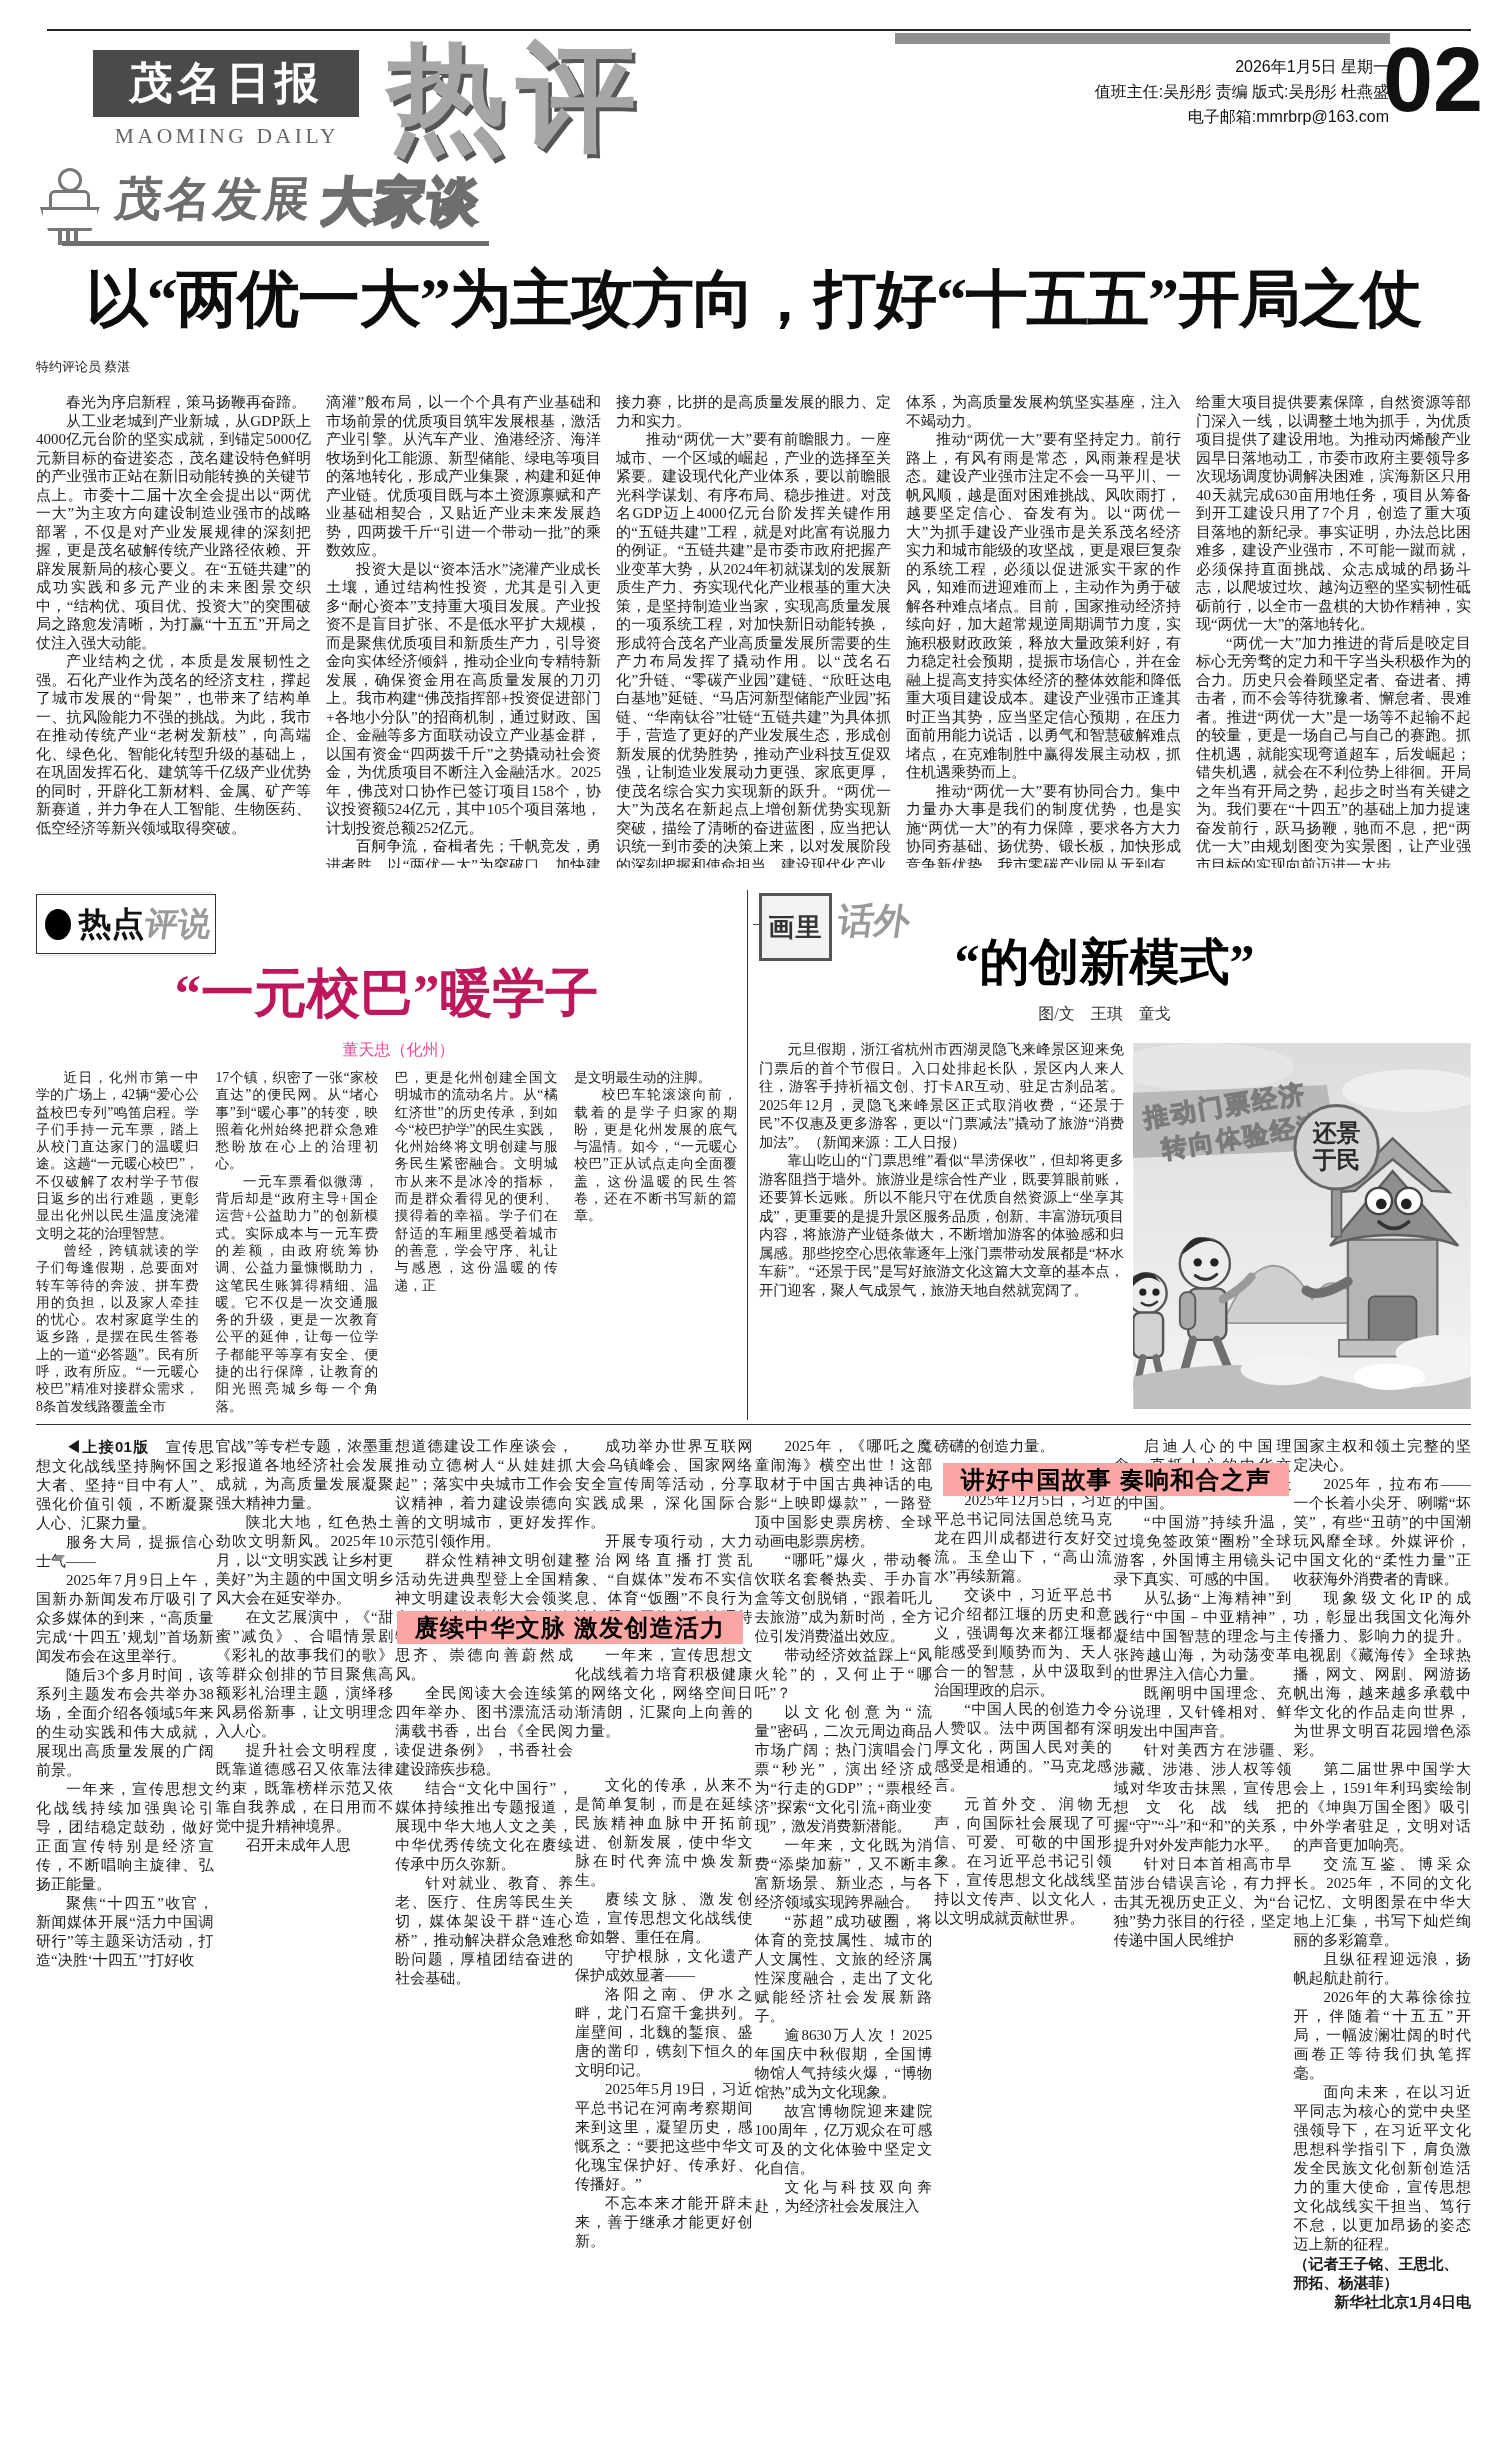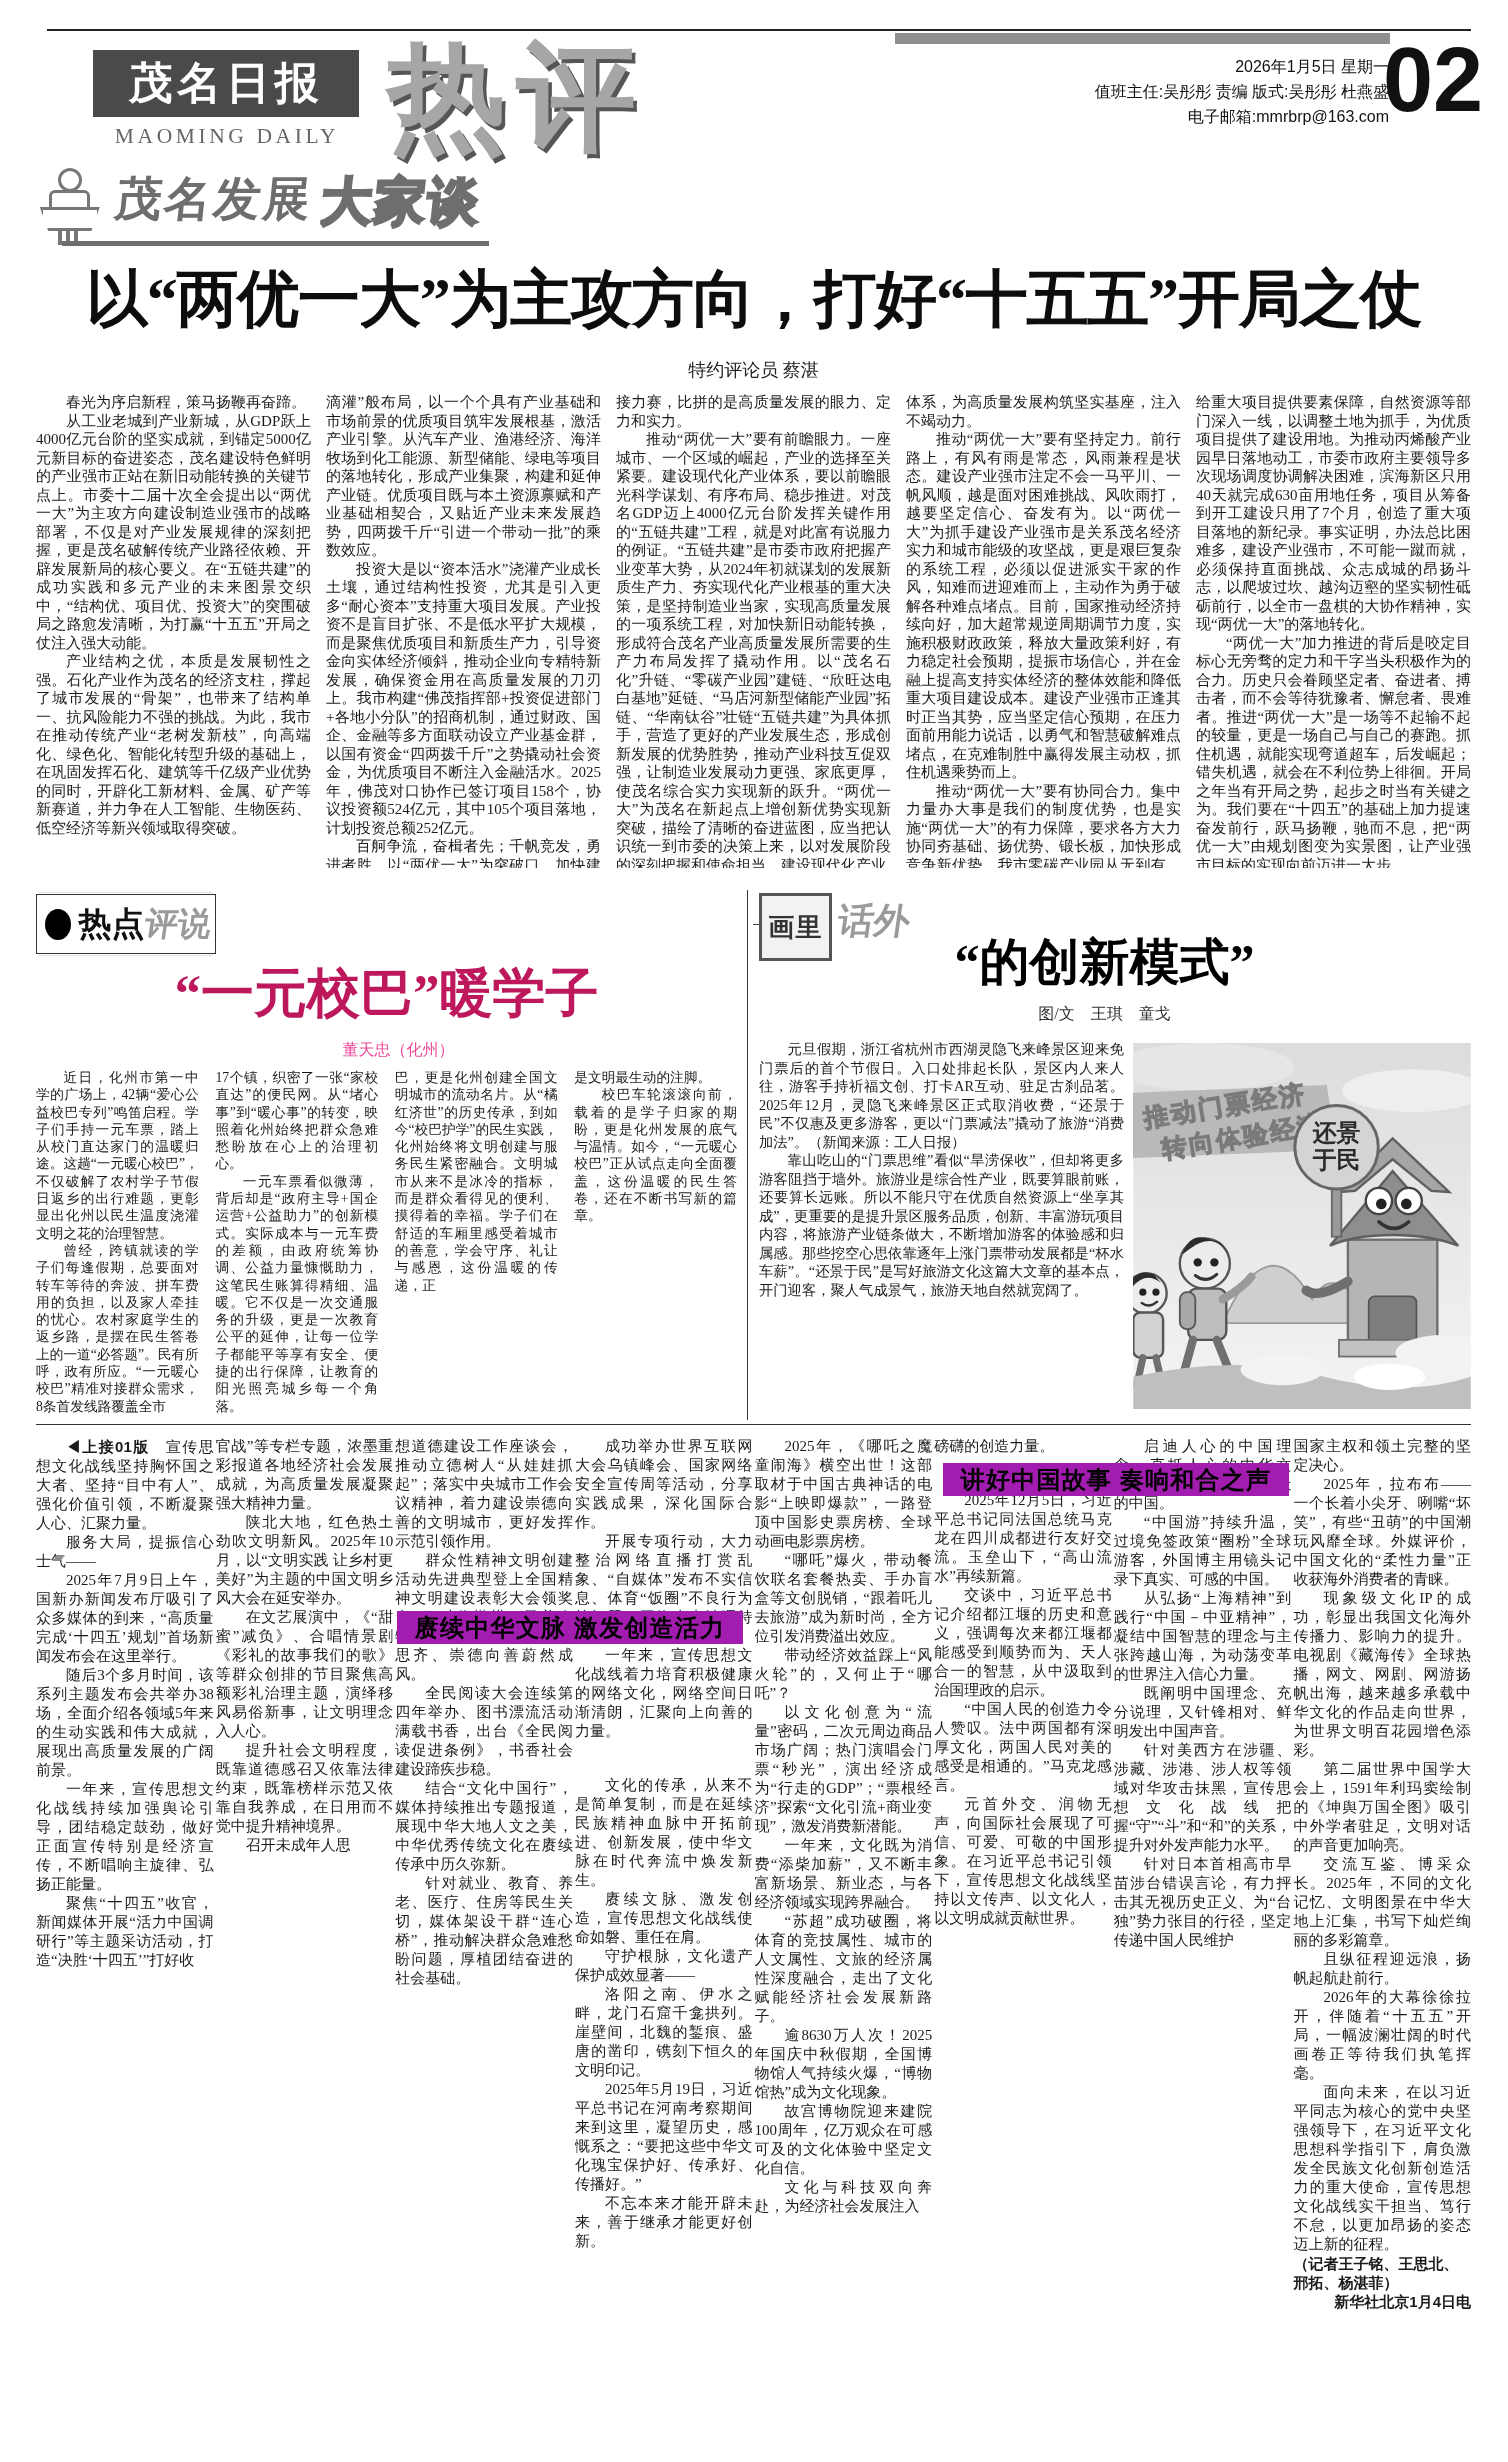--- a/index.html
+++ b/index.html
@@ -30,21 +30,21 @@
   #badge-icon .leg1,#badge-icon .leg2,#badge-icon .leg3{position:absolute;top:60px;width:3.6px;height:16.7px;background:#777;}
   #badge-icon .leg1{left:23px}.leg2{left:31px}.leg3{left:39px}
   #badge-main{font-size:47px;font-weight:bold;color:#6e6e6e;letter-spacing:2.4px;margin-left:15.5px;
               font-family:"Liberation Sans",sans-serif;transform:skewX(-6deg);}
   #badge-sub{font-size:51px;font-weight:bold;color:#fff;-webkit-text-stroke:3px #6e6e6e;letter-spacing:2.4px;
              margin-left:8.4px;font-family:"Liberation Sans",sans-serif;transform:skewX(-6deg);}
   #badge-line{left:62px;top:241px;width:427px;height:5.4px;background:#6e6e6e;}
   
   #headline{left:36px;top:257px;width:1435px;text-align:center;font-size:62px;font-weight:900;
             color:#0d0d0d;letter-spacing:-1.2px;white-space:nowrap;}
-  #lead-byline{left:36px;top:358px;width:1435px;text-align:center;font-size:18px;color:#222;}
+  #lead-byline{left:36px;top:358px;width:1435px;font-size:13px;color:#222;}
   #lead-cols{left:36px;top:393px;width:1435px;height:475px;display:flex;gap:15px;}
   .col{flex:1;overflow:hidden;}
   .para{margin:0;text-indent:2em;text-align:justify;}
   .cont{text-indent:0;}
   #lead-cols .para{font-size:15px;line-height:18.5px;}
   
   .vrule{left:747px;top:890px;width:1.2px;height:530px;background:#333;}
   #hot-hdr{left:36px;top:894px;width:180px;height:60px;border:1.8px solid #333;box-shadow:0 0 0 1.8px #fff,0 4.8px 0 -3px #333, 0 -4.8px 0 -3px #333;
            display:flex;align-items:center;padding-left:8.4px;box-sizing:border-box;background:#fff;}
   #hot-dot{width:26px;height:31px;background:#000;border-radius:50%;margin-right:7.2px;}
@@ -70,21 +70,21 @@
   #cartoon{left:1133px;top:1043px;width:338px;height:366px;}
   
   #midrule{left:36px;top:1424px;width:1435px;height:1.2px;background:#333;}
   
   #bottom-cols{left:36px;top:1437px;width:1435px;height:1015px;display:flex;gap:2px;}
   #bottom-cols .para{font-size:15px;line-height:19px;}
   .lead-marker{font-weight:900;font-family:"Liberation Sans",sans-serif;}
   .spacer-head{height:35px;text-indent:0;}
   .credit{font-weight:900;text-indent:0;text-align:left;font-family:"Liberation Sans",sans-serif;}
   .credit-right{font-weight:900;text-indent:0;text-align:right;font-family:"Liberation Sans",sans-serif;}
-  .crosshead{position:absolute;width:346px;height:33px;background:#a21caf;display:flex;align-items:center;
+  .crosshead{position:absolute;width:346px;height:33px;background:#fca5a5;display:flex;align-items:center;
              justify-content:center;font-size:24px;font-weight:900;color:#000;letter-spacing:1.2px;
              font-family:"Liberation Sans",sans-serif;white-space:nowrap;}
   #xh1{left:397px;top:1611px;}
   #xh2{left:943px;top:1463px;}
 </style>
 </head>
 <body>
 
 <div id="paper">
 

